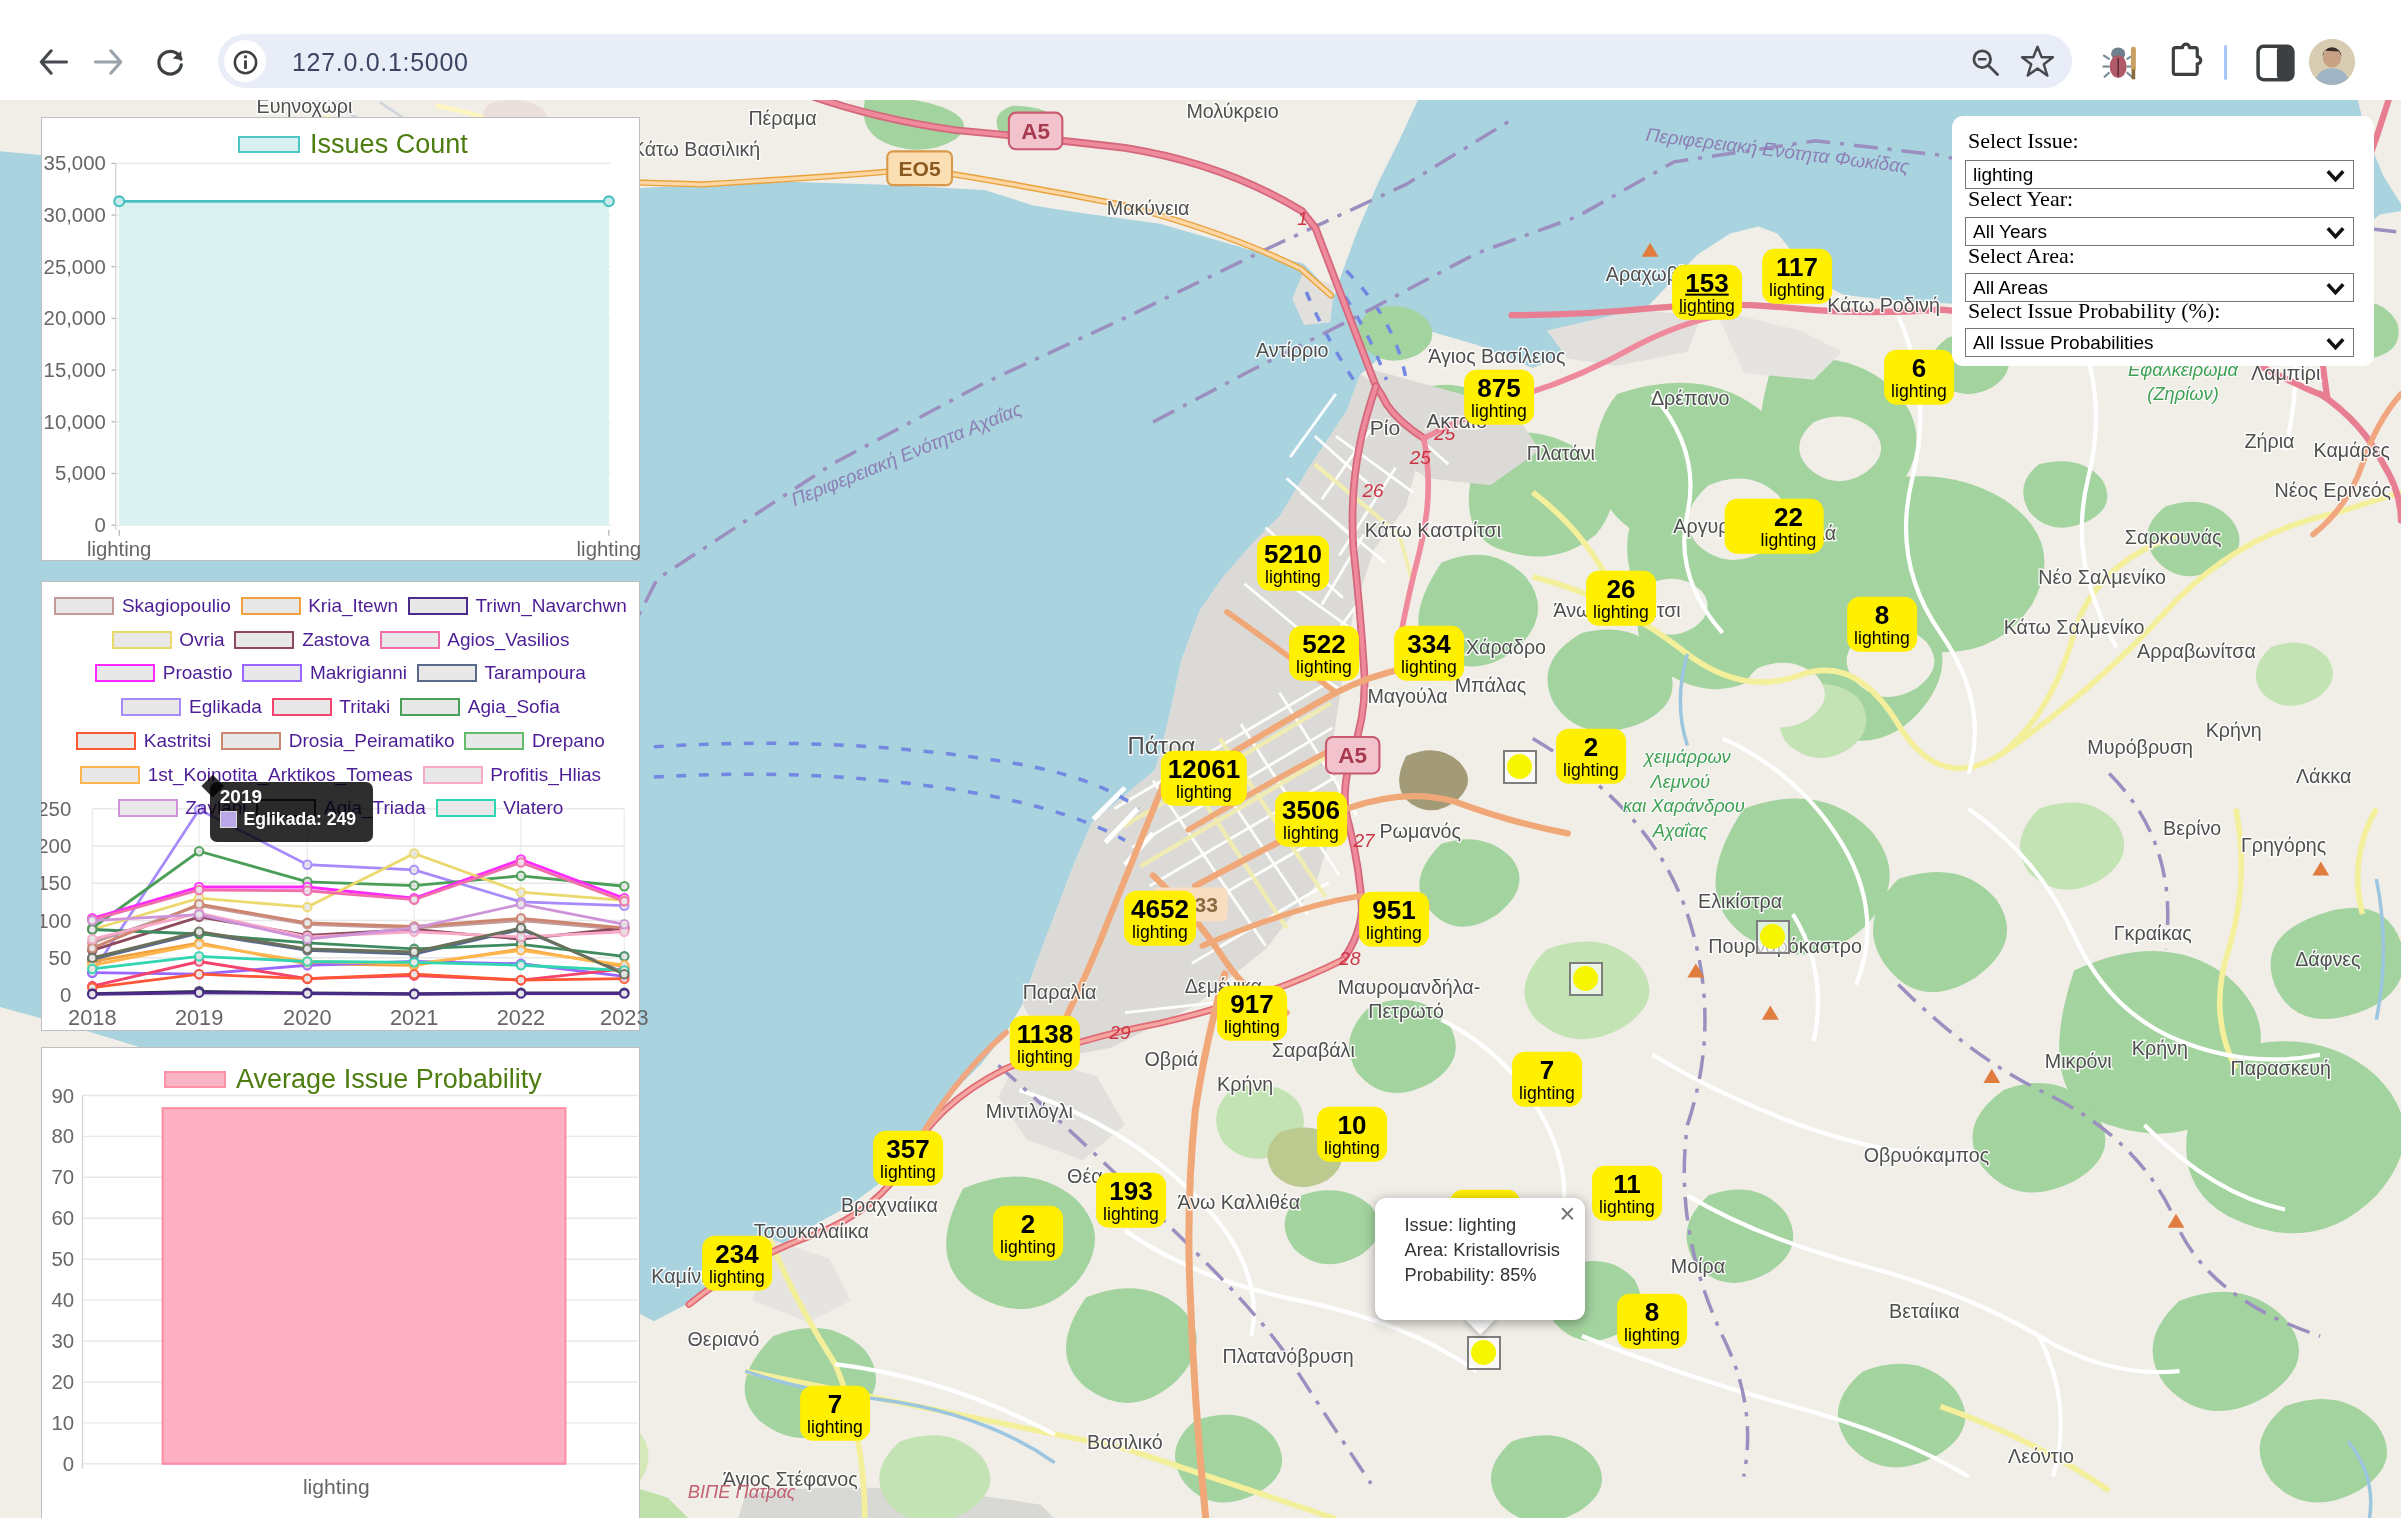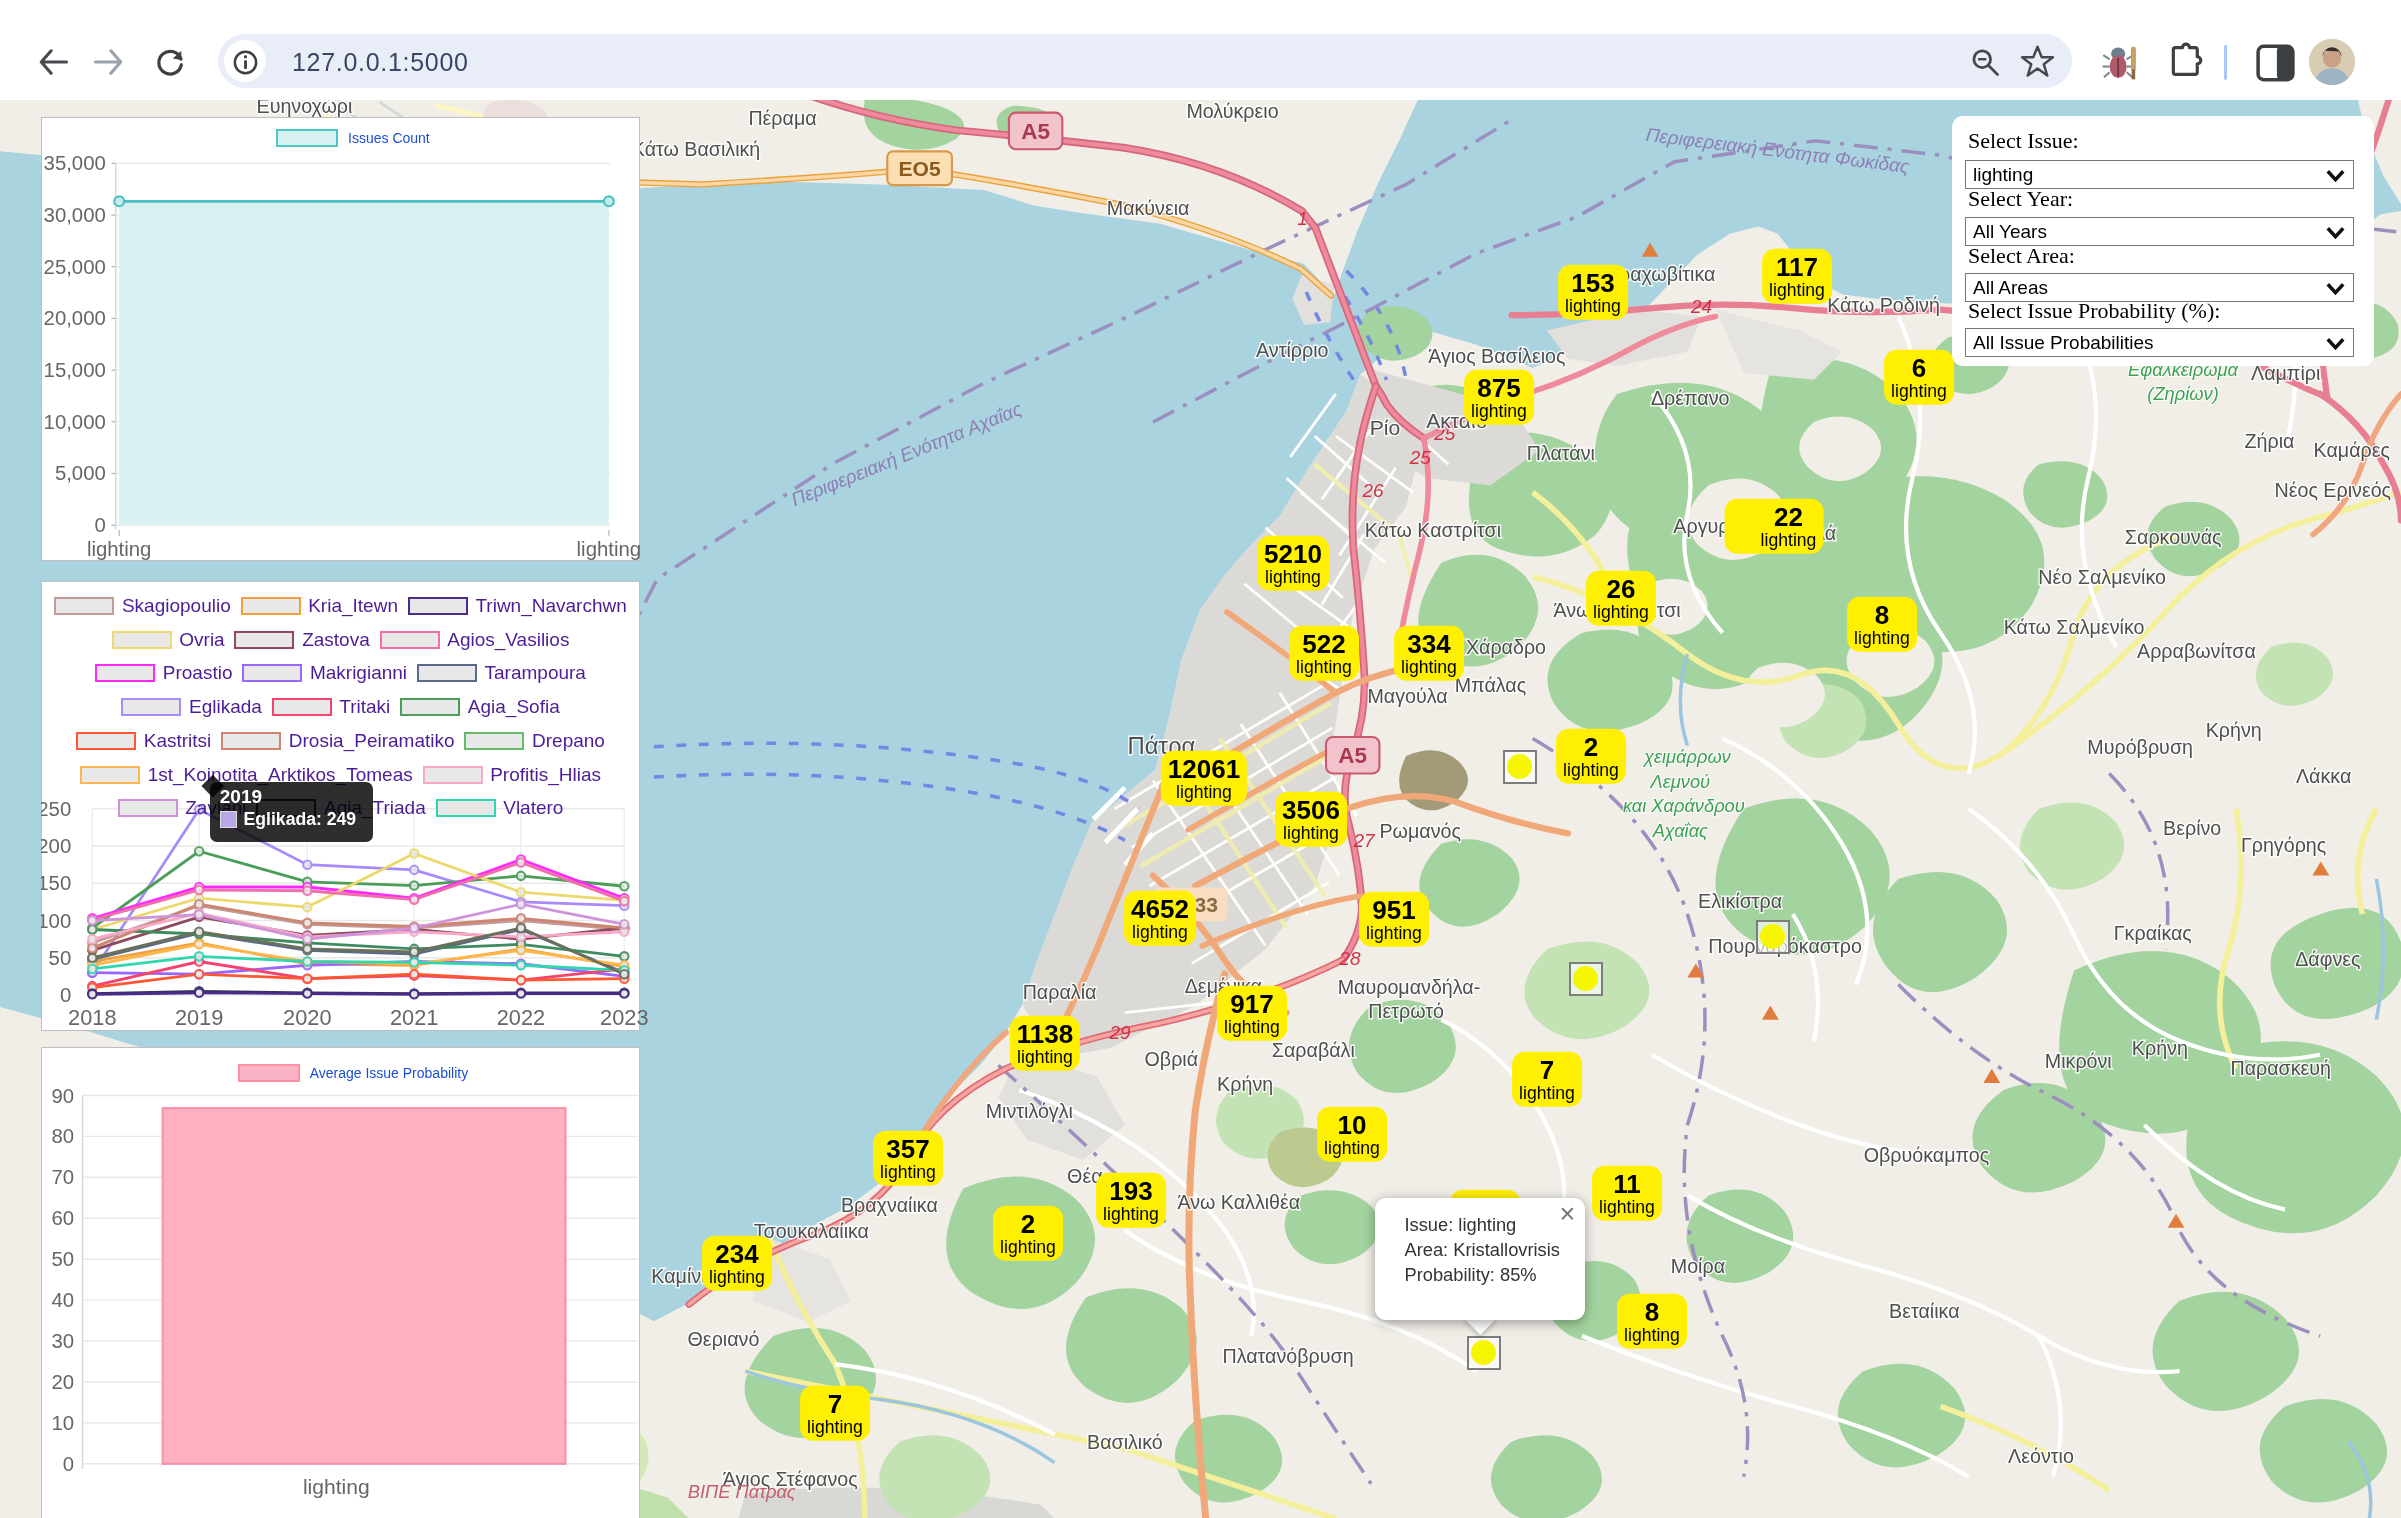--- a/index.html
+++ b/index.html
@@ -13,21 +13,21 @@
 #urltxt{position:absolute;left:292px;top:48px;font-size:25px;color:#3b4563;z-index:52;letter-spacing:0.7px;}
 #infocirc{position:absolute;left:224px;top:40px;width:42px;height:42px;border-radius:50%;background:#fff;z-index:51;}
 #avatar{position:absolute;left:2309px;top:39px;width:46px;height:46px;border-radius:50%;background:#d9cfb4;overflow:hidden;z-index:51;}
 
 .panel{position:absolute;left:41px;width:599px;background:#fff;border:1.4px solid #bfbfbf;z-index:10;box-sizing:border-box;}
 #p1{top:117px;height:444px;}
 #p2{top:581px;height:450px;}
 #p3{top:1047px;height:492px;}
 .legrow{position:absolute;left:41px;width:599px;padding-left:25px;box-sizing:border-box;display:flex;justify-content:center;align-items:center;z-index:12;}
 .legbox{display:inline-block;width:62px;height:17.6px;box-sizing:border-box;margin-right:9.8px;}
-.leglab{font-size:14px;color:#1d4ed8;}
+.leglab{font-size:27px;color:#4d7c0f;}
 .l2row{position:absolute;left:41px;width:599px;display:flex;justify-content:center;align-items:center;gap:0px;z-index:12;}
 .l2i{display:flex;align-items:center;margin:0 4.9px;}
 .l2b{display:inline-block;width:60px;height:18.3px;background:#e8e8e8;box-sizing:border-box;margin-right:7.7px;}
 .l2t{font-size:19px;color:#4c1d95;white-space:nowrap;}
 .csvg{position:absolute;z-index:11;}
 
 #tip{position:absolute;left:210px;top:782px;width:163px;height:60px;background:rgba(0,0,0,.82);border-radius:7px;z-index:14;color:#fff;padding:3.5px 9.8px;box-sizing:border-box;white-space:nowrap;}
 #tip .t1{font-size:19px;font-weight:bold;}
 #tip .t2{font-size:17.6px;font-weight:bold;display:flex;align-items:center;margin-top:1.4px;}
 #tip .sw{display:inline-block;width:15.5px;height:15.5px;background:#b9a7e8;margin-right:6.3px;border:0.7px solid #ddd;}
@@ -713,21 +713,21 @@
         <span class="l2b" style="border:2.8px solid #2fd6b0;"></span>
         <span class="l2t">Vlatero</span>
       </span>
     </div>
 <div id="tipcaret" style="position:absolute;left:205px;top:778px;width:15.5px;height:15.5px;background:rgba(0,0,0,.82);transform:rotate(45deg);z-index:13;"></div>
     <div id="tip">
       <div class="t1">2019</div>
       <div class="t2"><span class="sw"></span>Eglikada: 249</div>
     </div>
 
-<div class="mk" style="left:1593px;top:292px;">
+<div class="mk" style="left:1707px;top:292px;text-decoration:underline;">
       <div class="n">153</div>
       <div class="l">lighting</div>
     </div>
 <div class="mk" style="left:1797px;top:276px;">
       <div class="n">117</div>
       <div class="l">lighting</div>
     </div>
 <div class="mk" style="left:1499px;top:397px;">
       <div class="n">875</div>
       <div class="l">lighting</div>

